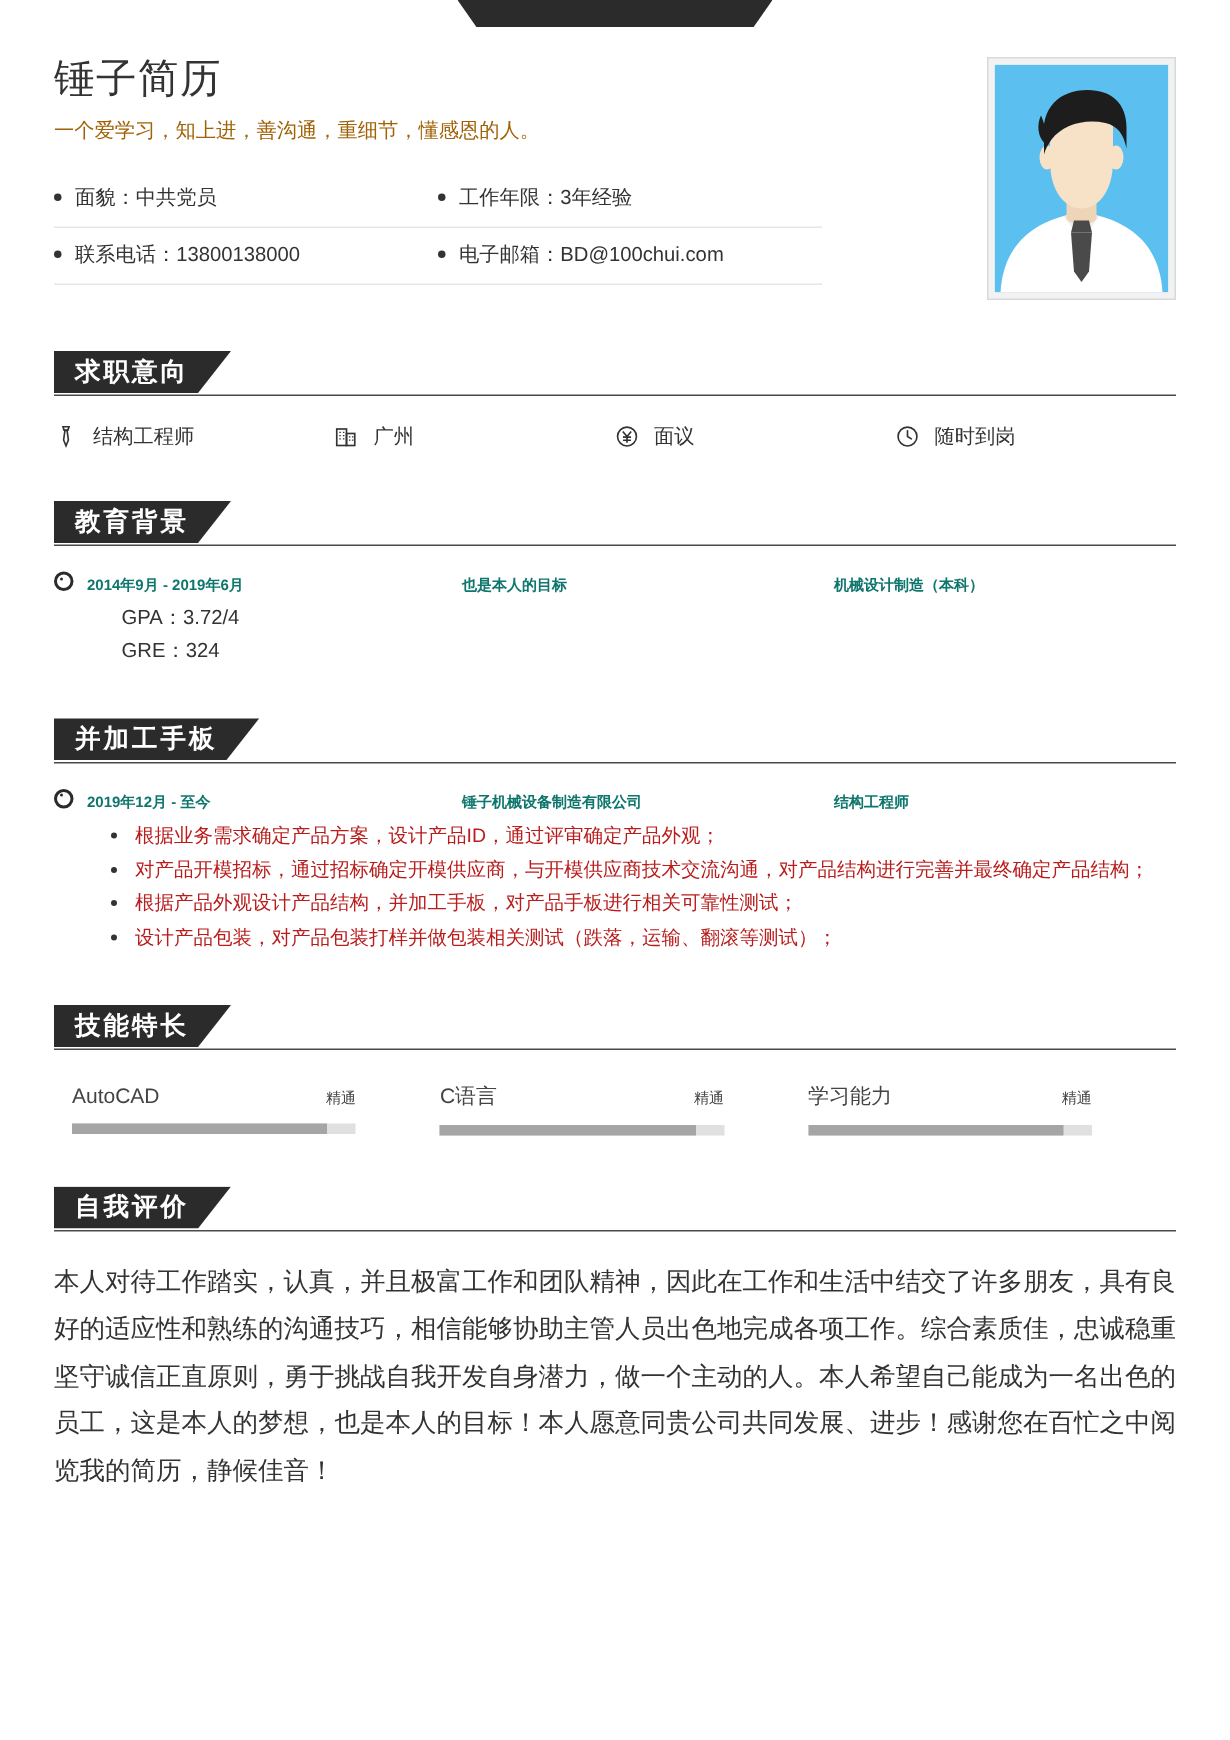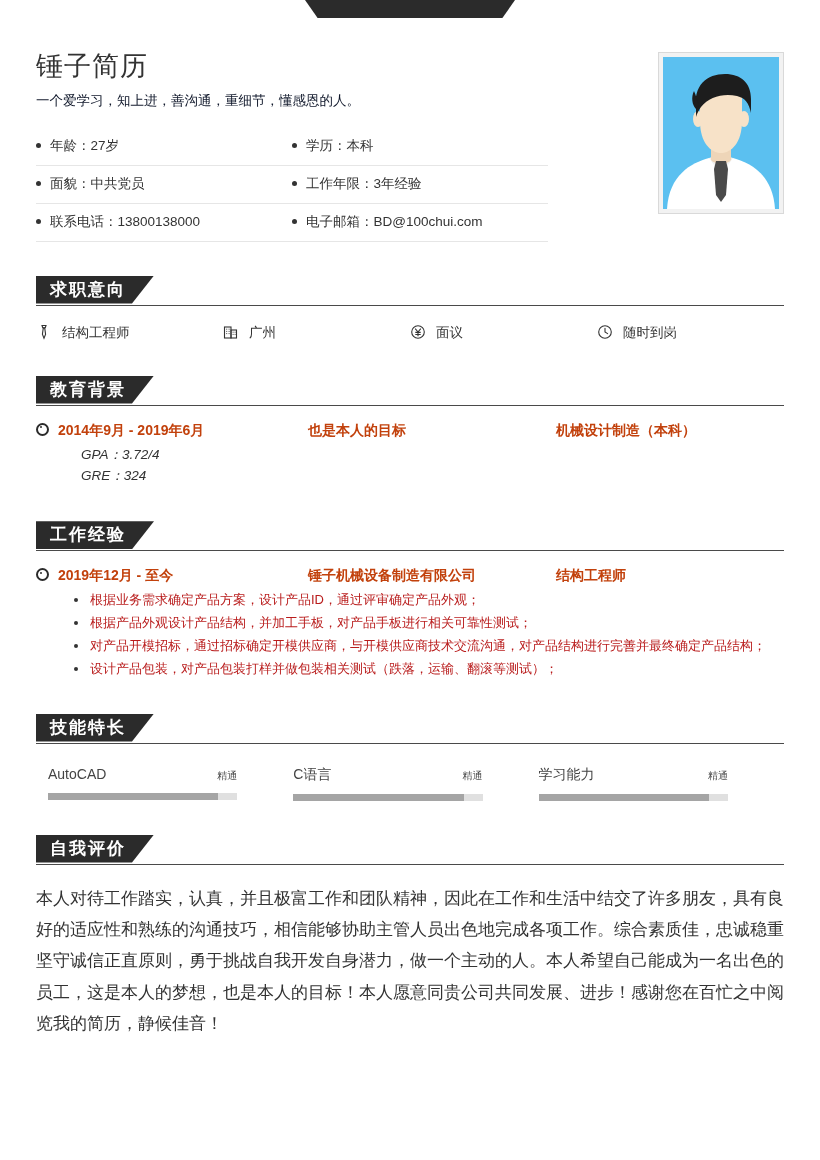--- a/index.html
+++ b/index.html
@@ -23,21 +23,21 @@
     left: 305px;
     width: 210px;
     height: 18px;
     background: #2b2b2b;
     clip-path: polygon(0 0, 100% 0, 94% 100%, 6% 100%);
   }
 
   
   .page {
     position: absolute;
-    top: 16px;
+    top: 2px;
     left: 0;
     width: 820px;
     height: 988px;
     box-sizing: border-box;
     padding: 0 36px;
   }
 
   
   .header {
     display: flex;
@@ -49,21 +49,21 @@
   .name {
     font-size: 27px;
     font-weight: 400;
     color: #333333;
     letter-spacing: 1px;
     margin: 0 0 10px 0;
     line-height: 1.1;
   }
   .tagline {
     font-size: 13.5px;
-    color: #0f172a;
+    color: #a16207;
     margin: 0 0 26px 0;
     line-height: 1.4;
   }
 
   .info-grid { width: 512px; }
   .info-row {
     display: flex;
     border-bottom: 1px solid #e6e6e6;
     padding: 9px 0 10px 0;
   }
@@ -155,23 +155,23 @@
     flex: 0 0 auto;
     display: inline-block;
   }
   .intent-item .ico svg { display: block; }
 
   
   .entry { padding-top: 16px; }
   .entry-head {
     display: flex;
     align-items: baseline;
-    font-size: 14px;
+    font-size: 10px;
     font-weight: bold;
-    color: #c2410c;
+    color: #0f766e;
   }
   .ring {
     display: inline-block;
     width: 9px;
     height: 9px;
     border-radius: 50%;
     border: 2px solid #2b2b2b;
     background: #fff;
     box-shadow: inset 0 0 0 1.5px #fff;
     position: relative;
@@ -192,21 +192,20 @@
   .col-role   { width: auto; }
 
   .sub-lines {
     padding-left: 45px;
     padding-top: 4px;
   }
   .sub-line {
     font-size: 13.5px;
     color: #333;
     line-height: 1.62;
-    font-style: italic;
   }
 
   .bullets {
     margin: 4px 0 0 0;
     padding: 0 0 0 38px;
     list-style: none;
   }
   .bullets li {
     position: relative;
     font-size: 13px;
@@ -276,30 +275,20 @@
 <div class="top-banner"></div>
 
 <div class="page">
 
   <div class="header">
     <div class="ident">
       <h1 class="name">锤子简历</h1>
       <p class="tagline">一个爱学习，知上进，善沟通，重细节，懂感恩的人。</p>
 
       <div class="info-grid">
-        <div class="info-row">
-          <div class="info-cell">
-            <span class="dot"></span>
-            <span>年龄：27岁</span>
-          </div>
-          <div class="info-cell">
-            <span class="dot"></span>
-            <span>学历：本科</span>
-          </div>
-        </div>
         <div class="info-row">
           <div class="info-cell">
             <span class="dot"></span>
             <span>面貌：中共党员</span>
           </div>
           <div class="info-cell">
             <span class="dot"></span>
             <span>工作年限：3年经验</span>
           </div>
         </div>
@@ -402,34 +391,34 @@
       </div>
       <div class="sub-lines">
         <div class="sub-line">GPA：3.72/4</div>
         <div class="sub-line">GRE：324</div>
       </div>
     </div>
   </div>
 
   <div class="section">
     <div class="sec-head">
-      <div class="sec-flag">工作经验</div>
+      <div class="sec-flag">并加工手板</div>
       <div class="sec-rule"></div>
     </div>
     <div class="entry">
       <div class="entry-head">
         <span class="ring"></span>
         <span class="col-date">2019年12月 - 至今</span>
         <span class="col-org">锤子机械设备制造有限公司</span>
         <span class="col-role">结构工程师</span>
       </div>
       <ul class="bullets">
         <li>根据业务需求确定产品方案，设计产品ID，通过评审确定产品外观；</li>
+        <li>对产品开模招标，通过招标确定开模供应商，与开模供应商技术交流沟通，对产品结构进行完善并最终确定产品结构；</li>
         <li>根据产品外观设计产品结构，并加工手板，对产品手板进行相关可靠性测试；</li>
-        <li>对产品开模招标，通过招标确定开模供应商，与开模供应商技术交流沟通，对产品结构进行完善并最终确定产品结构；</li>
         <li>设计产品包装，对产品包装打样并做包装相关测试（跌落，运输、翻滚等测试）；</li>
       </ul>
     </div>
   </div>
 
   <div class="section">
     <div class="sec-head">
       <div class="sec-flag">技能特长</div>
       <div class="sec-rule"></div>
     </div>

